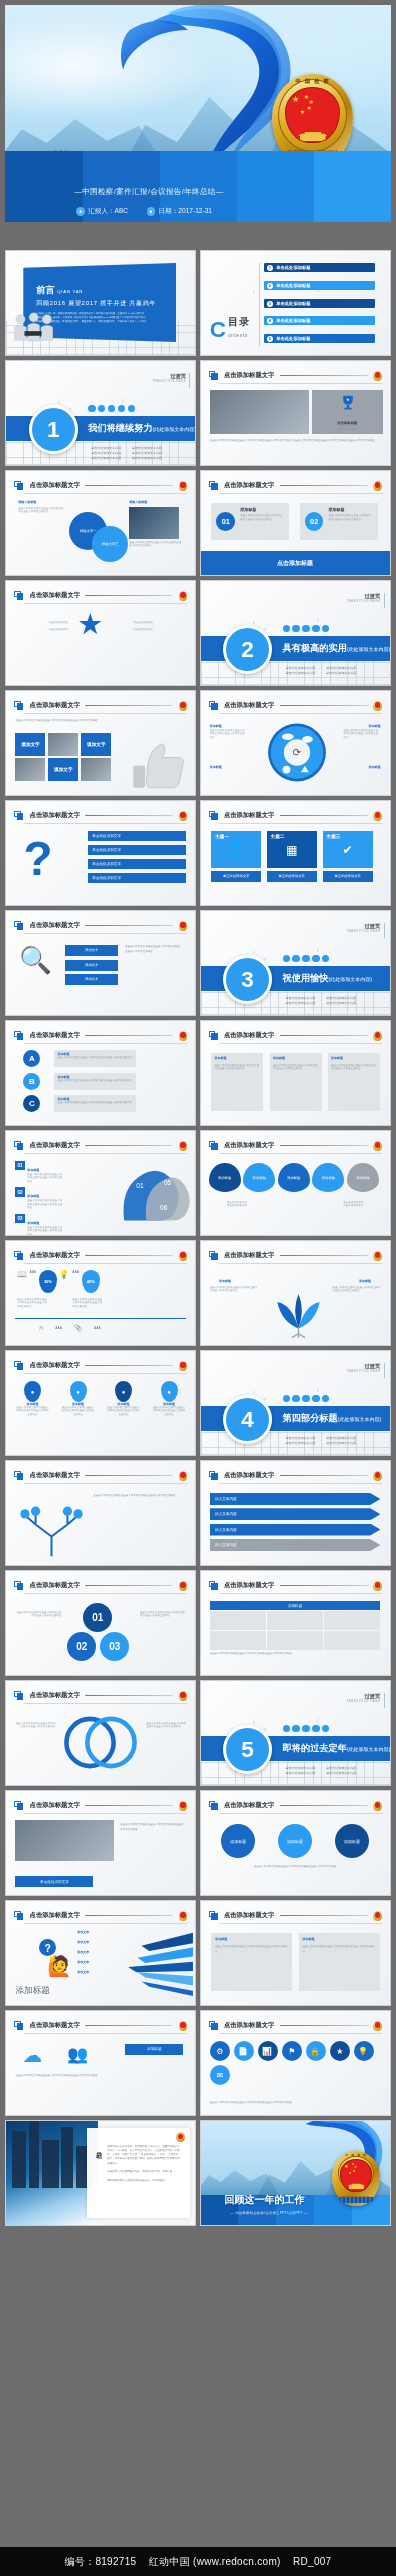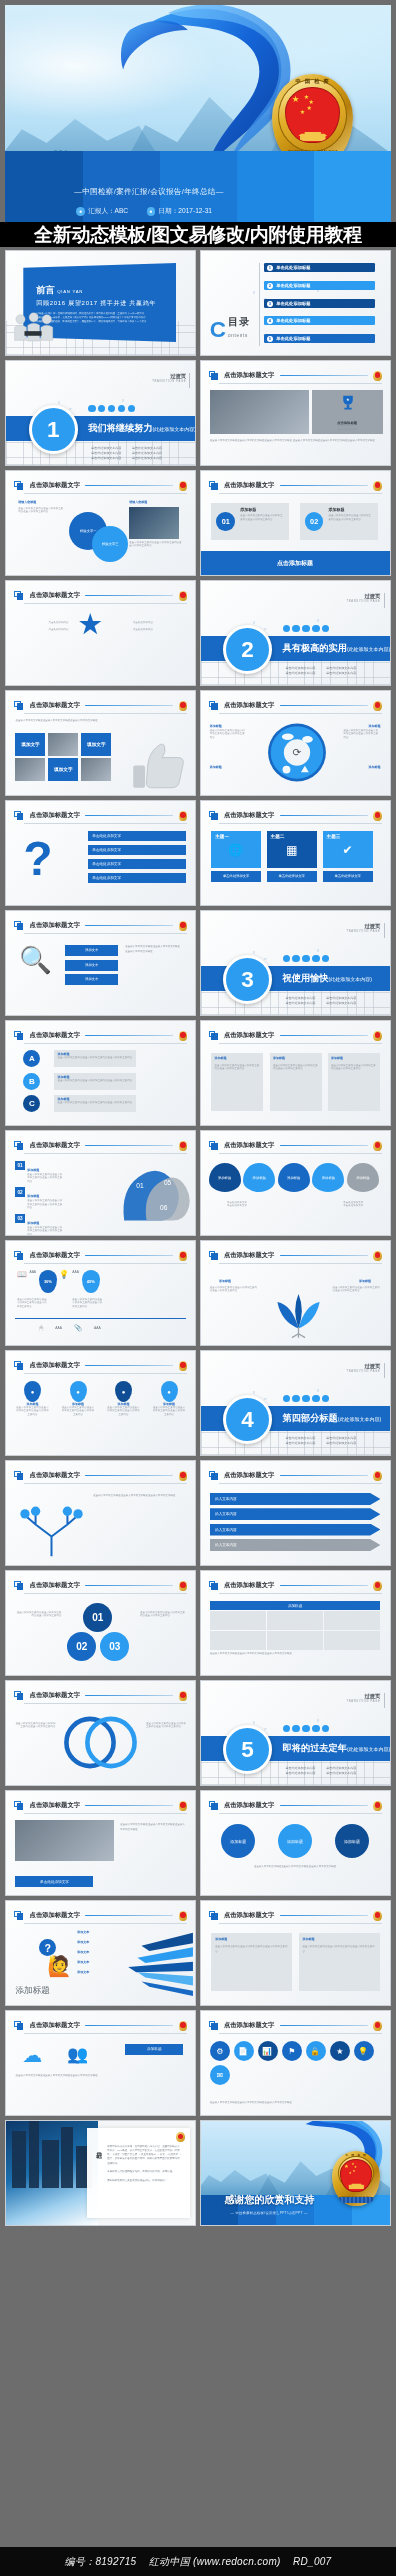--- a/index.html
+++ b/index.html
@@ -174,21 +174,21 @@
               background:linear-gradient(160deg,#0e3a6b,#1b6fae 45%,#9fd0ef 75%,#ffffff 100%); }
   .post-city i{ position:absolute; bottom:36%; display:block; background:#16314f; opacity:.9; }
   .post-card { position:absolute; left:81px; top:6.6px; right:5.3px; bottom:6.6px; background:rgba(255,255,255,.96);
                box-shadow:0 0 4px rgba(0,0,0,.12); }
   .post-v { position:absolute; left:6.6px; top:18.5px; font-size:6px; font-weight:bold; color:#3a4147;
             writing-mode:vertical-rl; letter-spacing:1.3px; }
   .post-body { position:absolute; left:20px; right:8px; top:17px; font-size:2.5px; color:#7b858f; line-height:1.7; }
 
   
   .footer { position:absolute; left:0; bottom:0; width:396px; height:29px; background:#0a0a0a;
-            display:flex; align-items:center; justify-content:center;font-style:italic; }
+            display:flex; align-items:center; justify-content:center; }
   .footer span { color:#f2f2f2; font-size:10px; letter-spacing:0.3px; }
 </style>
 </head>
 <body>
 
 <div class="sheet">
 
   <div class="cover">
     <div class="cover-sky"></div>
 
@@ -256,23 +256,20 @@
         <span class="dot">●</span>
         <span>汇报人：ABC</span>
       </div>
       <div class="mi">
         <span class="dot">●</span>
         <span>日期：2017-12-31</span>
       </div>
     </div>
   </div>
 
-  <div class="banner">
-    <span>全新动态模板/图文易修改/内附使用教程</span>
-  </div>
 
   <div class="grid">
 
     <div class="row">
       <div class="slide">
         <div class="bgpoly"></div>
           <div class="floor"></div>
         <div class="pref-panel"></div>
         <div class="pref-t">
           <span>前言</span><em>QIAN YAN</em>
@@ -1245,21 +1242,21 @@
               <span class="s" style="left:8px;top:0">★</span>
               <span class="s" style="left:10.6px;top:3.3px">★</span>
               <span class="s" style="left:9.2px;top:6.6px">★</span>
               <span class="s" style="left:5.3px;top:8.6px">★</span>
             </div>
             <div class="gate" style="width:17px;height:7.3px"></div>
           </div>
           <div class="emblem-txt-bot" style="font-size:2.2px;bottom:8.6px">ZHONG GUO JIAN CHA</div>
           <div class="emblem-gear" style="left:6.6px;right:6.6px;height:6px"></div>
         </div>
-        <div class="end-title">感谢您的欣赏和支持</div>
+        <div class="end-title">回顾这一年的工作</div>
         <div class="end-sub">— 中国检察精品模板/会议报告PPT/动态PPT —</div>
       </div>
     </div>
 
   </div>
 
   <div class="footer">
     <span>
       <span>编号：8192715</span>&nbsp;&nbsp;&nbsp;
       <span>红动中国 (www.redocn.com)</span>&nbsp;&nbsp;&nbsp;

